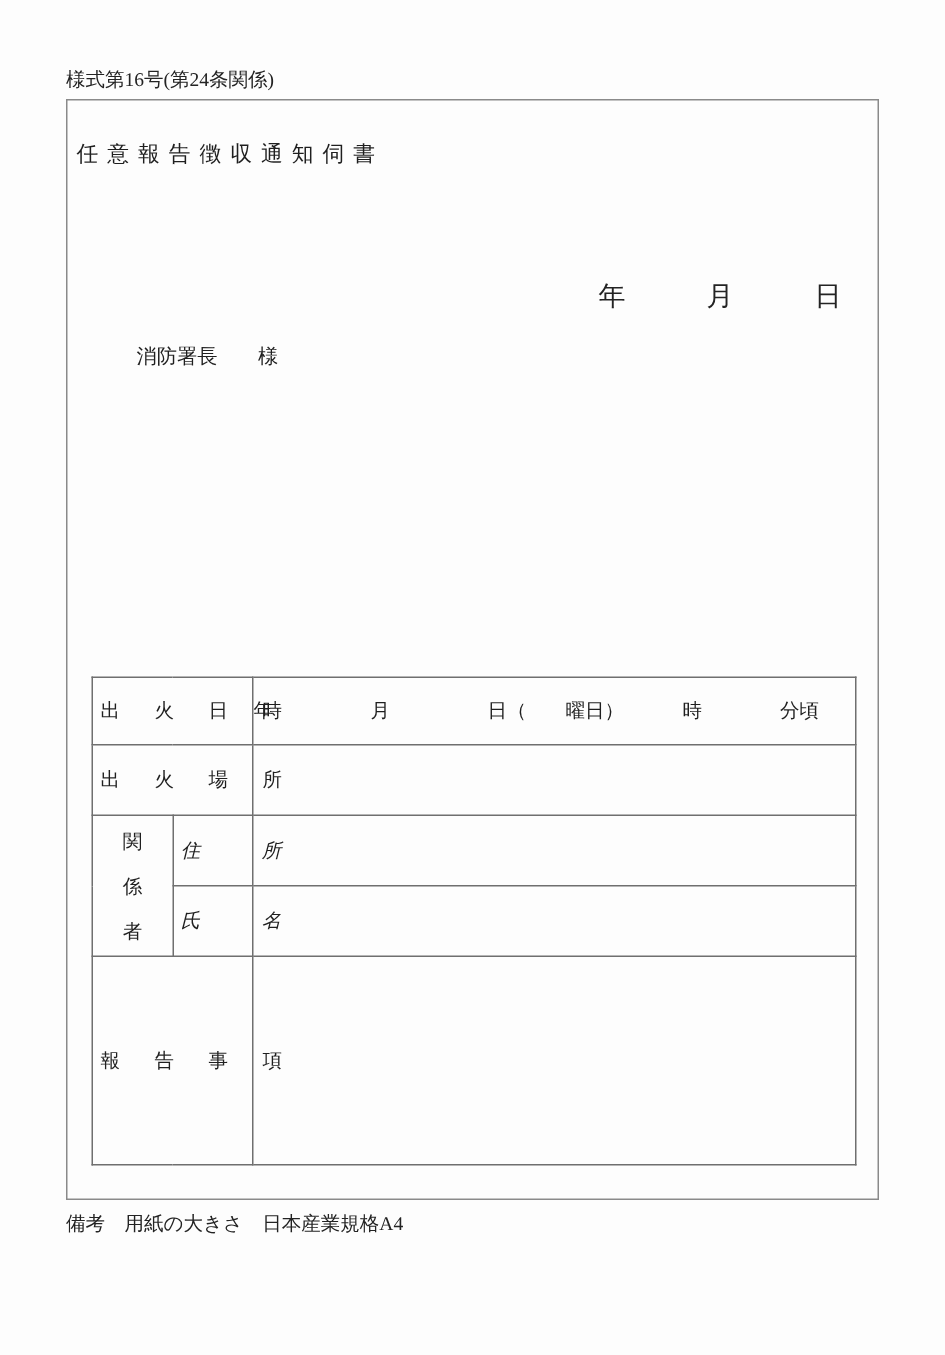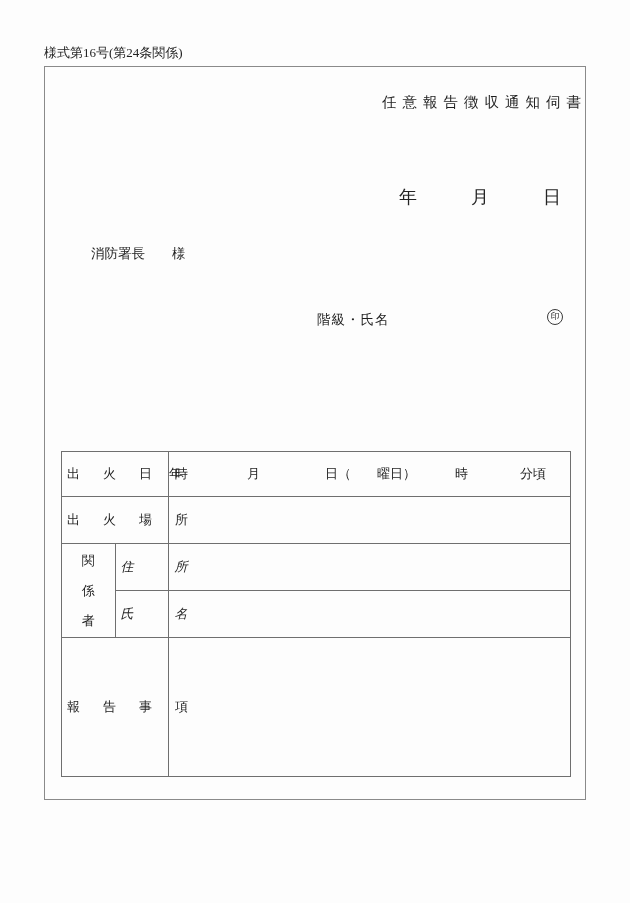--- a/index.html
+++ b/index.html
@@ -46,21 +46,21 @@
     box-sizing: border-box;
     background: #fdfdfd;
   }
 
   
   .doc-title {
     position: absolute;
     left: 0;
     top: 26px;
     width: 542px;
-    text-align: right;
+    text-align: left;
     font-size: 14.5px;
     letter-spacing: 6px;
     text-indent: 6px;
     color: #1f1f1f;
     white-space: nowrap;
   }
 
   
   .date-line {
     position: absolute;
@@ -68,21 +68,21 @@
     top: 118px;
     font-size: 18px;
     white-space: pre;
     color: #232323;
   }
 
   
   .addressee {
     position: absolute;
     left: 46px;
-    top: 178px;
+    top: 162px;
     font-size: 13.5px;
     white-space: pre;
     color: #1f1f1f;
   }
 
   
   .sig-row {
     position: absolute;
     left: 0;
     top: 244px;
@@ -208,26 +208,20 @@
   <div class="form-no">様式第16号(第24条関係)</div>
 
   <div class="frame">
 
     <div class="doc-title">任意報告徴収通知伺書</div>
 
     <div class="date-line">年　　　月　　　日</div>
 
     <div class="addressee">消防署長　　様</div>
 
-    <div class="sig-row">
-      <div class="sig-label">階級・氏名</div>
-      <div class="seal-mark">
-        <span class="seal-circle"><span>印</span></span>
-      </div>
-    </div>
 
 
     <table class="form-table">
       <tbody>
         <tr class="row-h1">
           <td class="lbl col-label" colspan="2">出　火　日　時</td>
           <td class="cell-content">年　　　　　月　　　　　日（　　曜日）　　　時　　　　分頃</td>
         </tr>
 
         <tr class="row-h2">
@@ -252,14 +246,15 @@
 
         <tr class="row-h4">
           <td class="lbl col-label" colspan="2">報　告　事　項</td>
           <td class="cell-content"></td>
         </tr>
       </tbody>
     </table>
 
   </div>
 
+  <div class="footer-note">備考　用紙の大きさ　日本産業規格A4</div>
 
 </div>
 
 </body></html>

